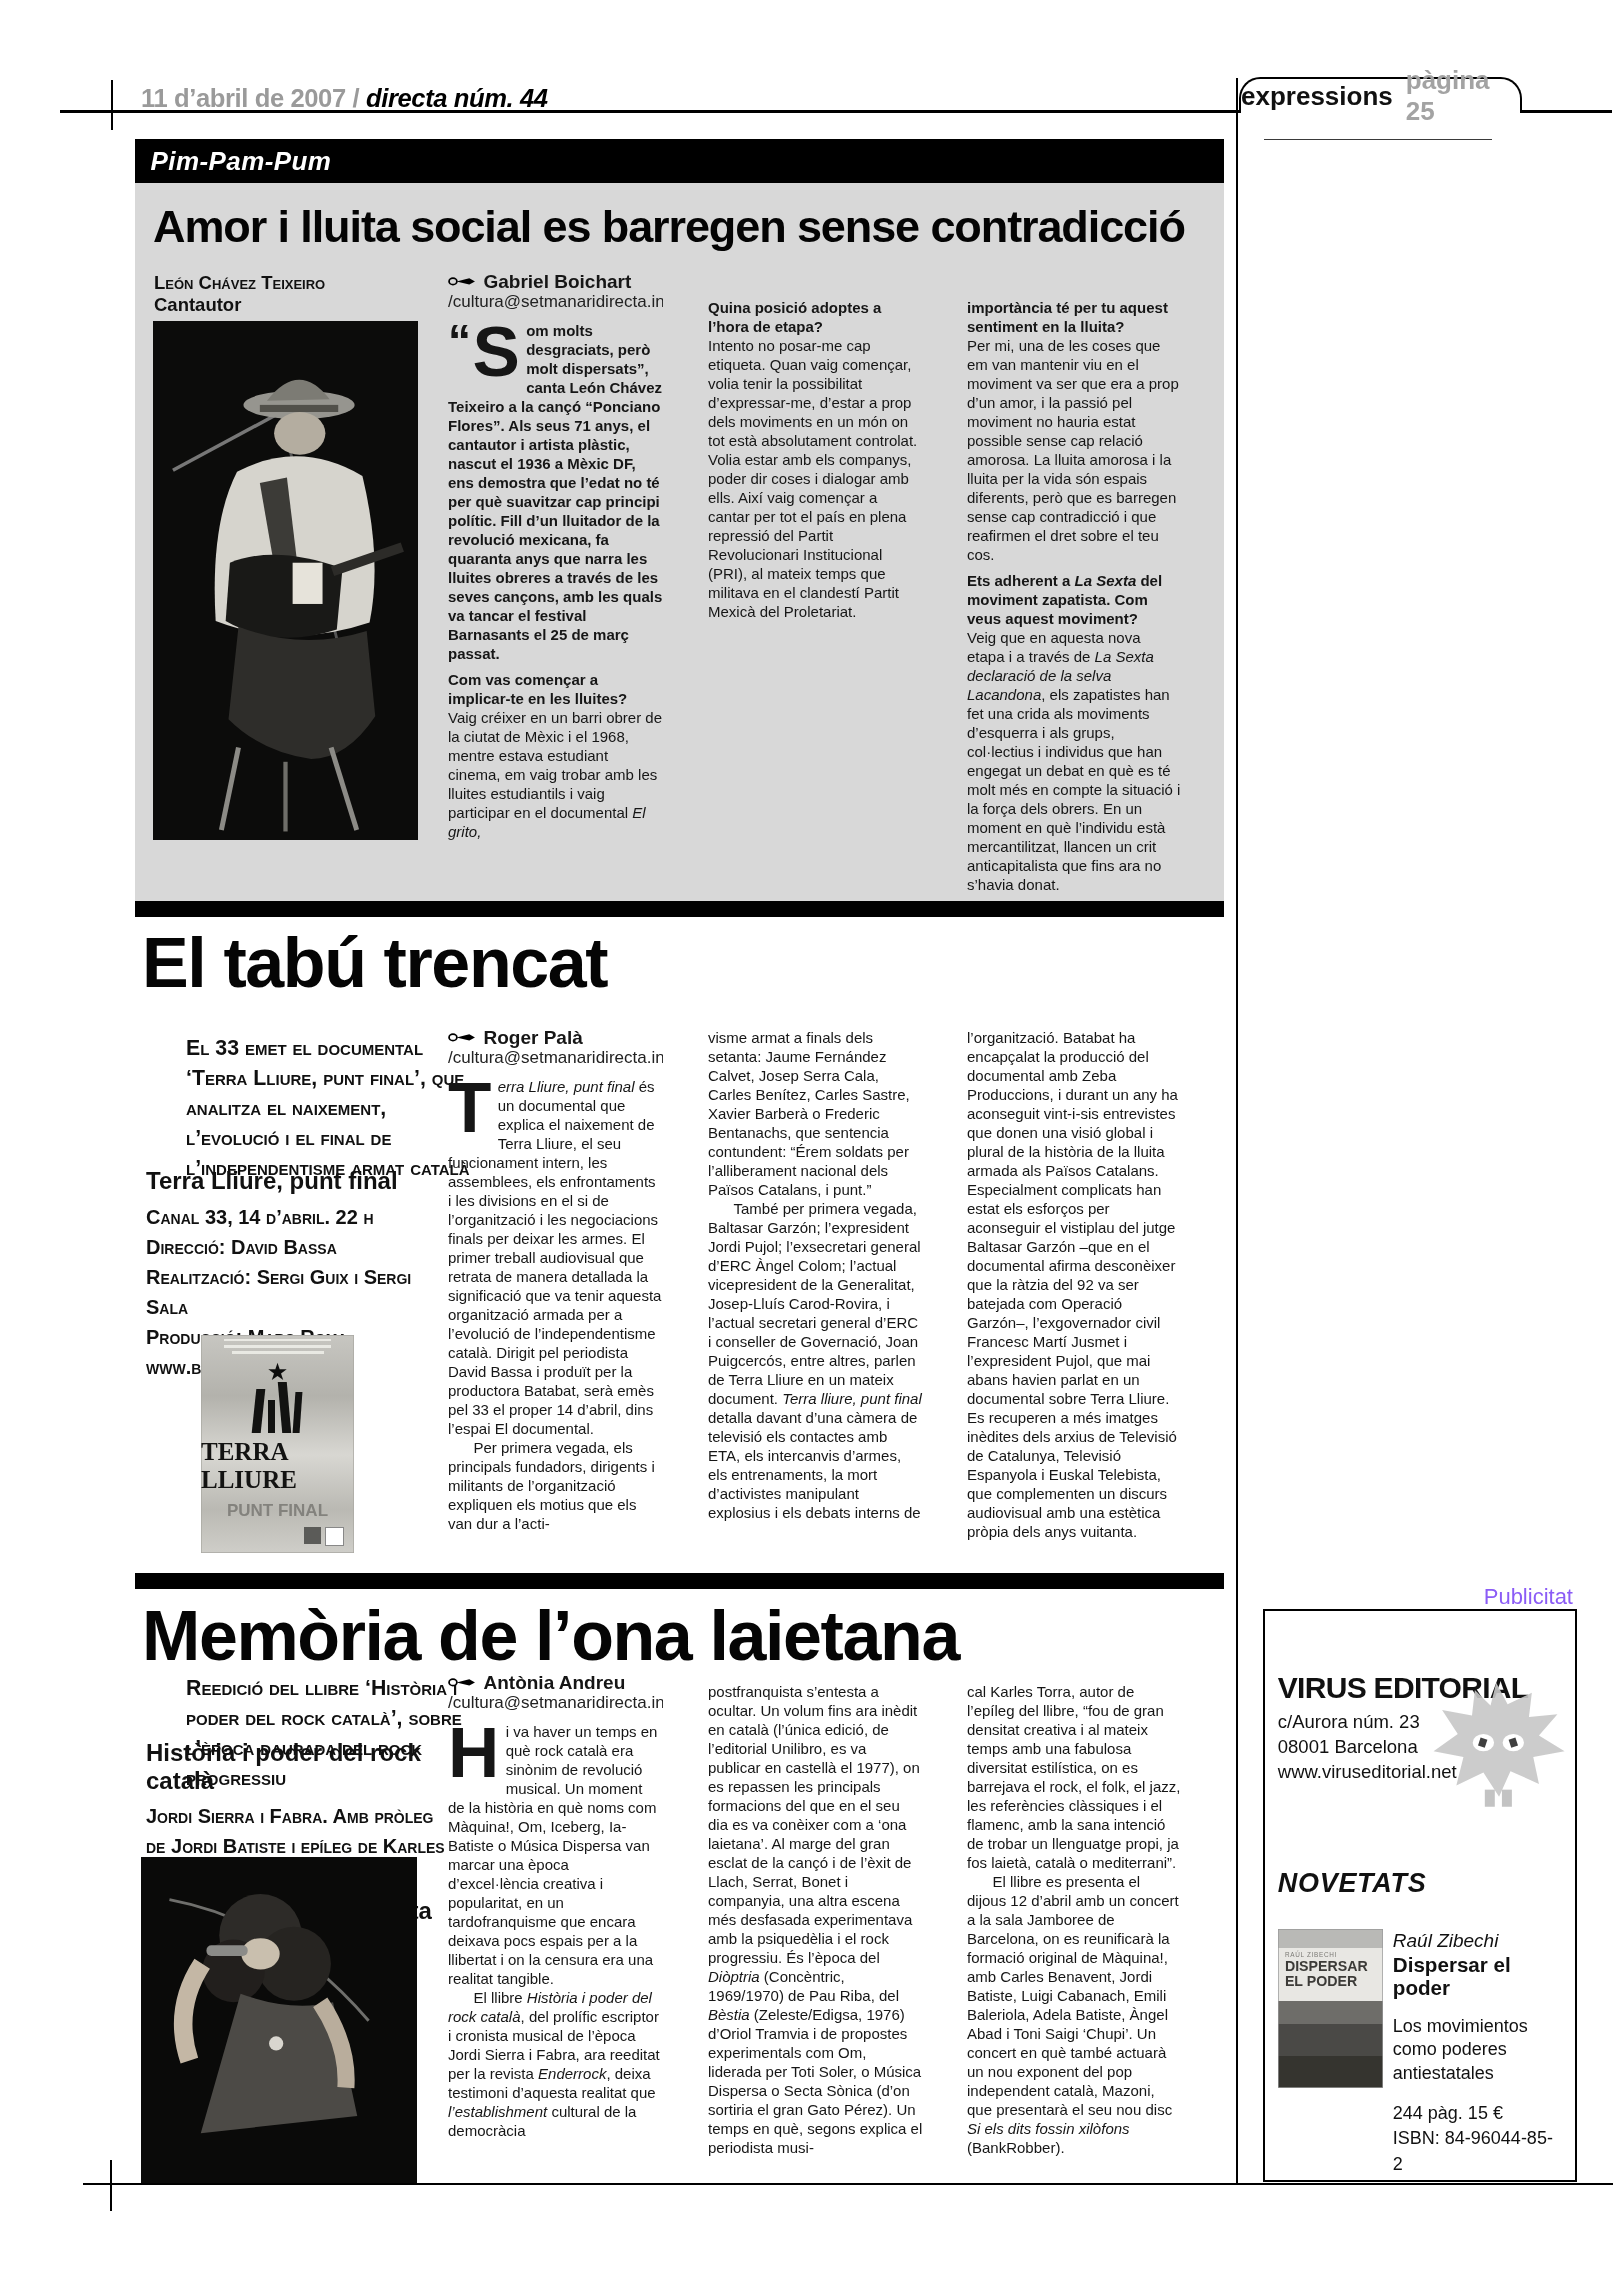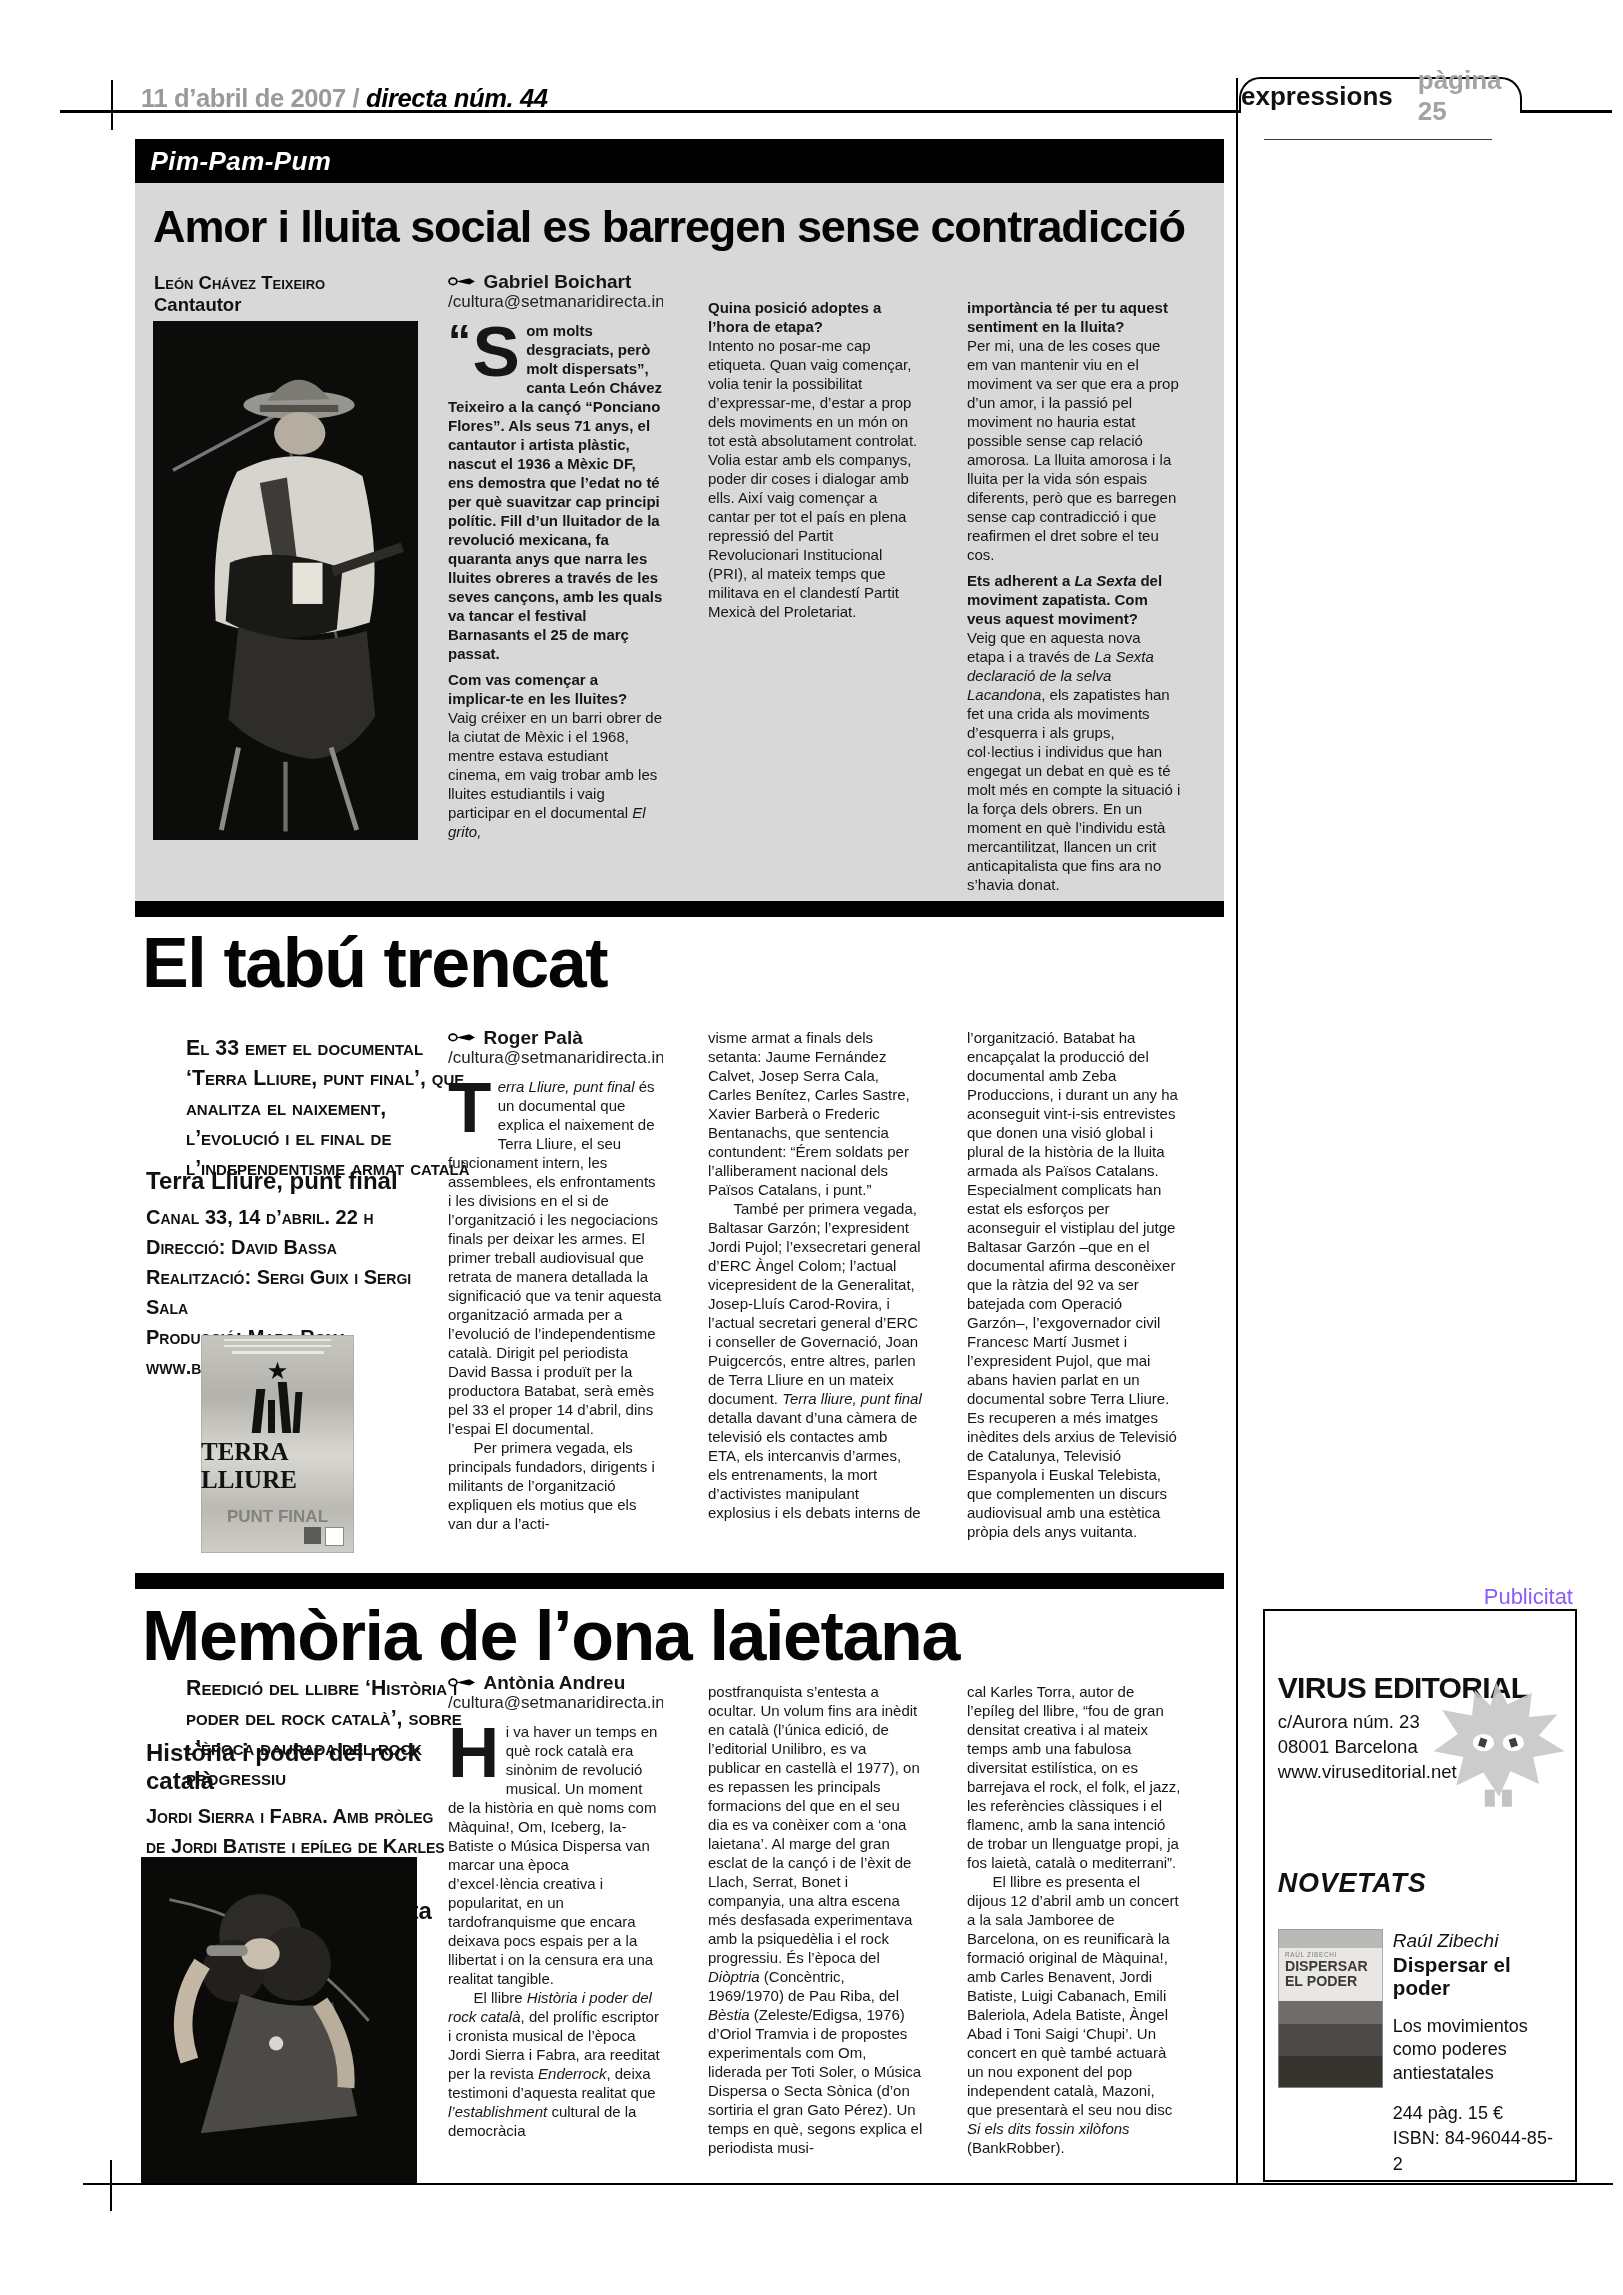--- a/index.html
+++ b/index.html
@@ -9,21 +9,21 @@
   .rule{position:absolute;background:#000;}
   .sc{font-variant:small-caps;}
   .it{font-style:italic;}
 
   
   .date-line{left:141px;top:84px;font-size:25.6px;font-weight:700;letter-spacing:-0.4px;}
   .date-gray{color:#9a9a9a;}
   .issue{color:#000;font-style:italic;}
   .tab{left:1239px;top:77px;width:279px;height:34px;border:2.8px solid #000;border-bottom:none;
        border-radius:21.3px 21.3px 0 0;background:#fff;display:flex;align-items:center;
-       justify-content:center;gap:25px;font-weight:700;font-size:26px;}
+       justify-content:center;gap:13px;font-weight:700;font-size:26px;}
   .tab .pg{color:#a3a3a3;}
 
   
   .ribbon{left:135px;top:139px;width:1089px;height:44px;background:#000;display:flex;align-items:center;}
   .ribbon span{color:#fff;font-weight:700;font-style:italic;font-size:26px;margin-left:15.6px;letter-spacing:0.4px;}
   .graybox{left:135px;top:183px;width:1089px;height:718px;background:#d8d8d8;}
   .h1-1{left:153px;top:201px;width:1060px;font-size:45px;font-weight:700;letter-spacing:-1.1px;color:#040404;}
   .person{left:154px;top:272px;font-size:18.5px;font-weight:700;line-height:22px;}
   .photo1{left:153px;top:321px;width:265px;height:519px;}
   .photo3{left:141px;top:1857px;width:276px;height:326px;}
@@ -52,21 +52,21 @@
 
   
   .poster{left:201px;top:1335px;width:153px;height:218px;
           background:linear-gradient(180deg,#c7c6c1 0%,#b3b2ac 28%,#d8d7d2 55%,#bab9b3 80%,#cfcec9 100%);
           box-shadow:0 0 0 0.7px #a9a8a2 inset;display:flex;flex-direction:column;align-items:center;}
   .poster .tline{width:107px;height:2.8px;background:#f3f2ee;opacity:.8;margin-top:3.6px;}
   .poster .star{font-size:24px;line-height:24px;color:#0d0d0d;margin-top:5.7px;}
   .stencil{display:flex;align-items:flex-end;gap:5px;height:51px;margin-top:-1.4px;}
   .stencil i{display:block;background:#121211;width:9.2px;}
   .poster .pt1{font-weight:700;font-size:25px;letter-spacing:0;color:#131312;margin-top:5px;font-family:Liberation Serif, serif;}
-  .poster .pt2{font-weight:700;font-size:17px;color:#83827d;margin-top:13px;}
+  .poster .pt2{font-weight:700;font-size:17px;color:#83827d;margin-top:7px;}
   .plogos{align-self:flex-end;display:flex;gap:4.3px;margin:auto 10px 7.1px 0;}
   .plogos b{width:17px;height:17px;background:#5b5b58;}
   .plogos u{width:17px;height:17px;background:#fff;border:0.7px solid #888;}
 
   
   .publabel{left:1263px;top:1584px;width:310px;text-align:right;font-size:22px;color:#8b5cf6;}
   .adbox{left:1263px;top:1609px;width:310px;height:569px;border:2.1px solid #000;background:#fff;overflow:hidden;}
   .adin{position:relative;width:100%;height:100%;padding:14.2px 12.8px;box-sizing:border-box;margin-top:46px;}
   .adname{font-size:30px;font-weight:800;letter-spacing:-0.7px;}
   .adaddr{font-size:18.5px;line-height:25px;margin-top:4.3px;}

